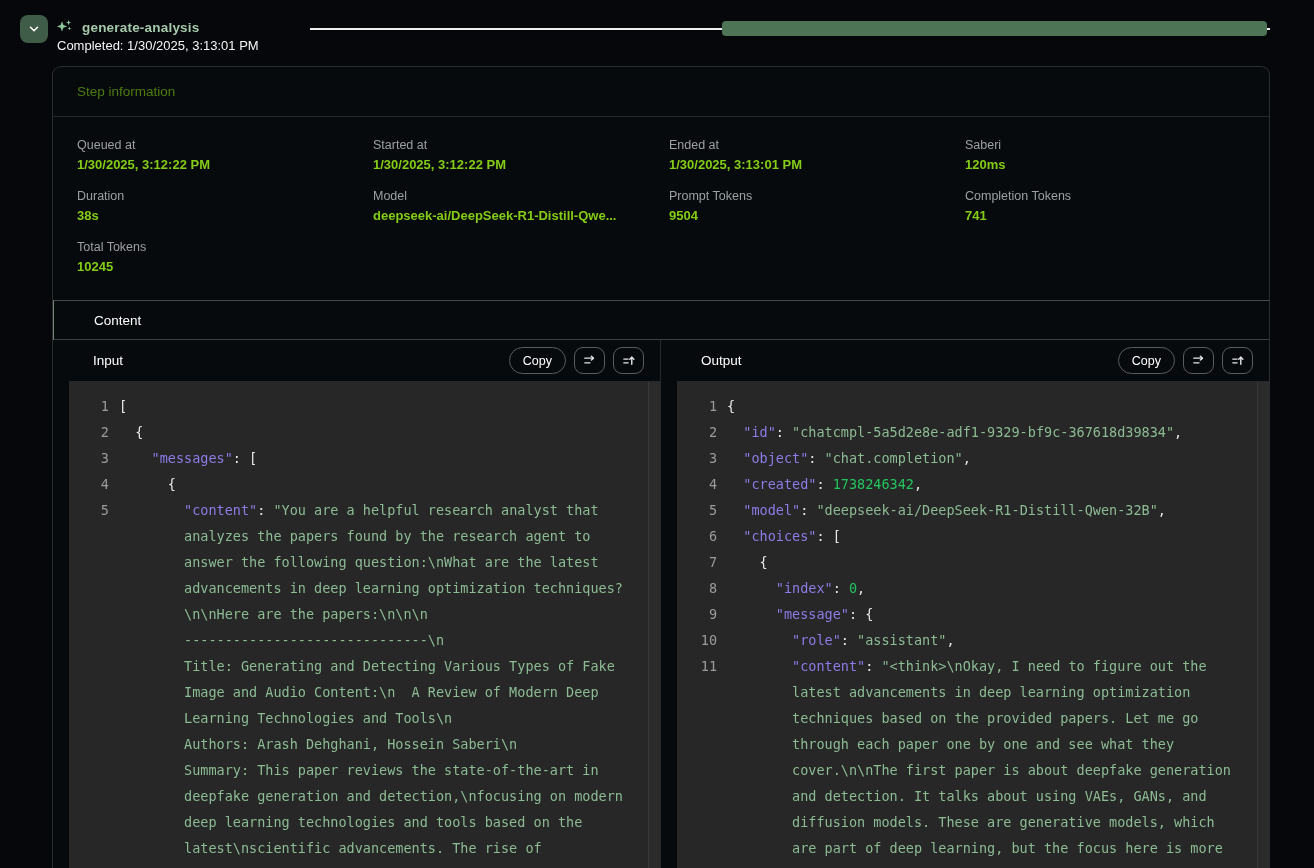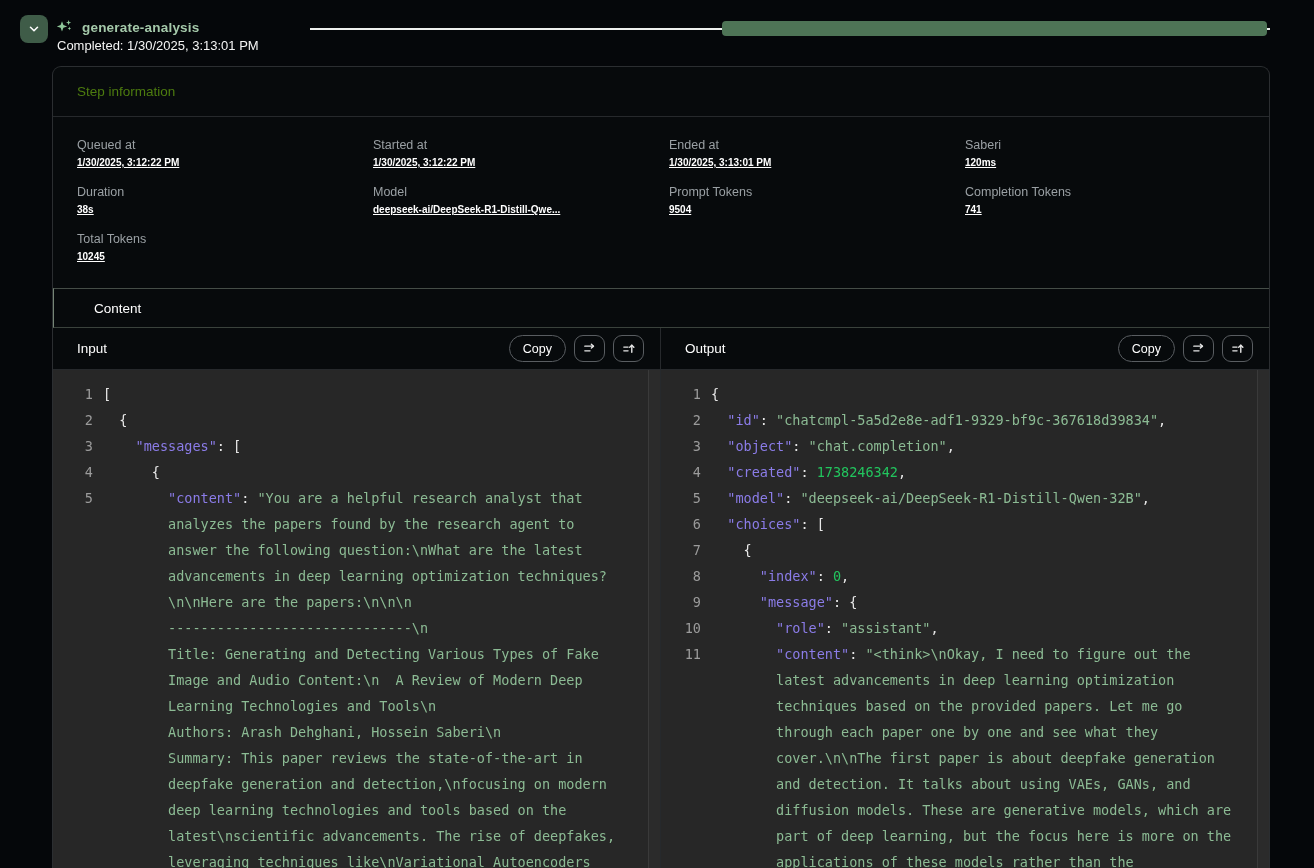--- a/index.html
+++ b/index.html
@@ -47,35 +47,35 @@
     height:50px; flex:0 0 50px; display:flex; align-items:center;
     padding-left:24px; font-size:13.5px; color:#4d7c0f;
     border-bottom:1px solid #26292c;
   }
   .info-grid {
     padding:21px 24px 26px 24px;
     display:grid; grid-template-columns:repeat(4,1fr);
     row-gap:17px; column-gap:16px;
   }
   .field-label { font-size:12.5px; color:#9aa0a4; margin-bottom:5px; }
-  .field-value { font-size:10px; font-weight:700; color:#ffffff;
-                 white-space:nowrap; overflow:hidden; text-overflow:ellipsis;text-decoration:underline; }
+  .field-value { font-size:13px; font-weight:700; color:#84cc16;
+                 white-space:nowrap; overflow:hidden; text-overflow:ellipsis; }
 
   .content-bar {
     height:40px; flex:0 0 40px; display:flex; align-items:center;
     padding-left:40px; font-size:13.5px; color:#ffffff;
     border-top:1px solid #454d47; border-bottom:1px solid #3a423c;
     border-left:1px solid #75postory8576;
   }
   
   .content-bar { border-left:1px solid #75permission; }
   .content-bar { border-left:1px solid #758576; }
 
   .panels-row { flex:1 1 auto; display:flex; min-height:0; }
-  .panel { flex:1 1 50%; min-width:0; display:flex; flex-direction:column; }
+  .panel { flex:1 1 50%; min-width:0; display:flex; flex-direction:column;margin-left:16px; }
   .panel.left { border-right:1px solid #26292c; }
   .panel-header {
     height:42px; flex:0 0 42px; display:flex; align-items:center;
     padding:0 16px 0 24px; border-bottom:1px solid #26292c;
   }
   .panel-title { font-size:13.5px; color:#ffffff; font-weight:500; }
   .panel-actions { margin-left:auto; display:flex; align-items:flex-start; gap:8px; }
   .copy-btn {
     height:27px; padding:0 13px; border:1px solid #595d61; border-radius:14px;
     background:transparent; color:#ffffff; font-size:12.5px;

